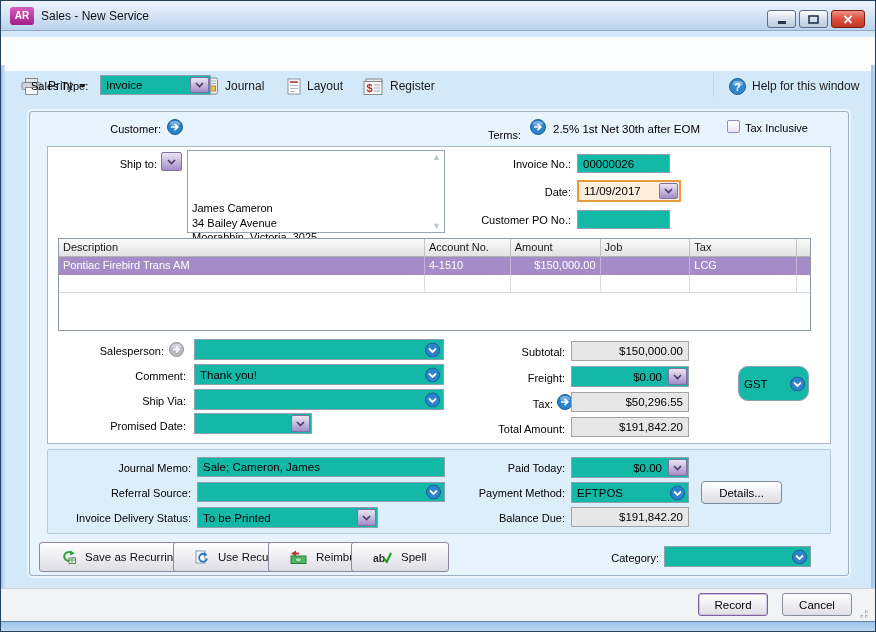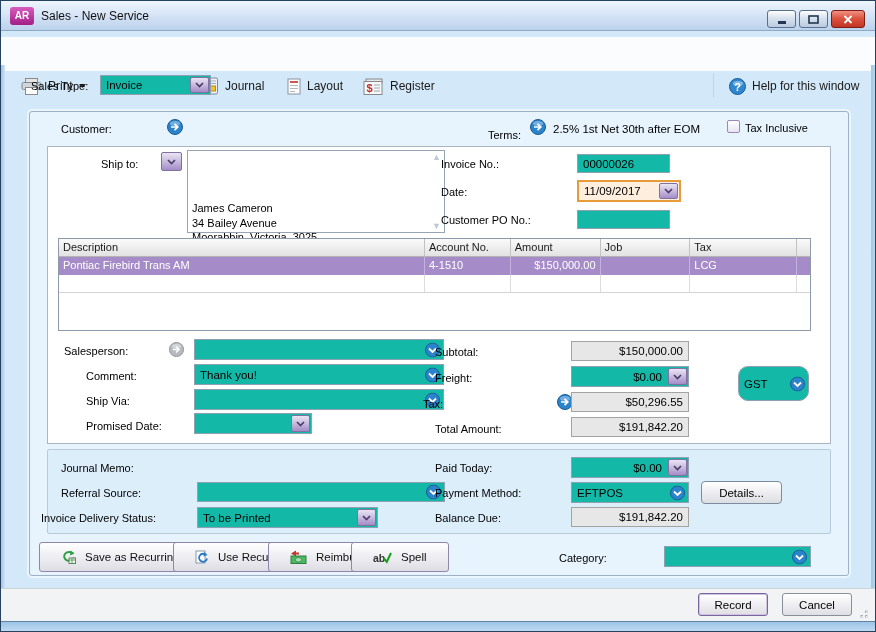--- a/index.html
+++ b/index.html
@@ -35,21 +35,21 @@
   .help-icon::after{content:"";position:absolute;left:3px;top:2px;width:10px;height:5px;border-radius:50%;background:rgba(255,255,255,.4);}
 
   
   .frame-left  { position:absolute; left:0; top:64px; width:4px; height:556px; background:linear-gradient(90deg,#9fc3e6,#cfe4f6); }
   .frame-right { position:absolute; left:870px; top:64px; width:6px; height:556px; background:linear-gradient(90deg,#8fd0ea,#a9cbe8 30%,#cfe4f6); }
   .frame-bottom{ position:absolute; left:0; top:620px; width:876px; height:12px;
     background:linear-gradient(180deg,#9dc3e6,#c6def2); border-top:1px solid #5f84a6; }
 
   
   .lbl { position:absolute; font-size:11px; color:#000; white-space:nowrap; }
-  .r { text-align:left; }
+  .r { text-align:right; }
   .input, .combo, .grey, .date-field, .amount {
     position:absolute; background:#14b8a6; border:1px solid #8fa0b2; font-size:11.5px;
     display:flex; align-items:center; overflow:hidden; }
   .input .val, .combo .val, .date-field .val { padding-left:5px; white-space:nowrap; }
   .grey { background:#e7e7e7; border-color:#a3a3a3; justify-content:flex-end; }
   .grey .val { padding-right:5px; }
   .amount { justify-content:flex-end; }
   .amount .val { padding-right:26px; }
   .dd-blue { position:absolute; right:3px; top:50%; transform:translateY(-50%); width:15px; height:15px; }
   .btn-purple { position:absolute; right:1px; top:1px; bottom:1px; width:19px;
@@ -368,20 +368,23 @@
   <div class="grey" style="left:570px; top:391px; width:118px; height:20px;">
     <span class="val">$50,296.55</span>
   </div>
   <span class="lbl r" style="left:434px; top:422px; width:130px;">Total Amount:</span>
   <div class="grey" style="left:570px; top:416px; width:118px; height:20px;">
     <span class="val">$191,842.20</span>
   </div>
 
   <div class="journal-box"></div>
   <span class="lbl r" style="left:60px; top:461px; width:130px;">Journal Memo:</span>
+  <div class="input" style="left:196px; top:456px; width:248px; height:20px;">
+    <span class="val">Sale; Cameron, James</span>
+  </div>
   <span class="lbl r" style="left:60px; top:486px; width:130px;">Referral Source:</span>
   <div class="combo" style="left:196px; top:481px; width:248px; height:20px;">
     <span class="val"></span>
     <span class="dd-blue">
       <svg width="15" height="15" viewBox="0 0 15 15">
           <circle cx="7.5" cy="7.5" r="7" fill="#2b83cc" stroke="#1a5c96"></circle>
           <path d="M4 6 L7.5 9.5 L11 6" stroke="#fff" stroke-width="1.8" fill="none"></path>
         </svg>
     </span>
   </div>

